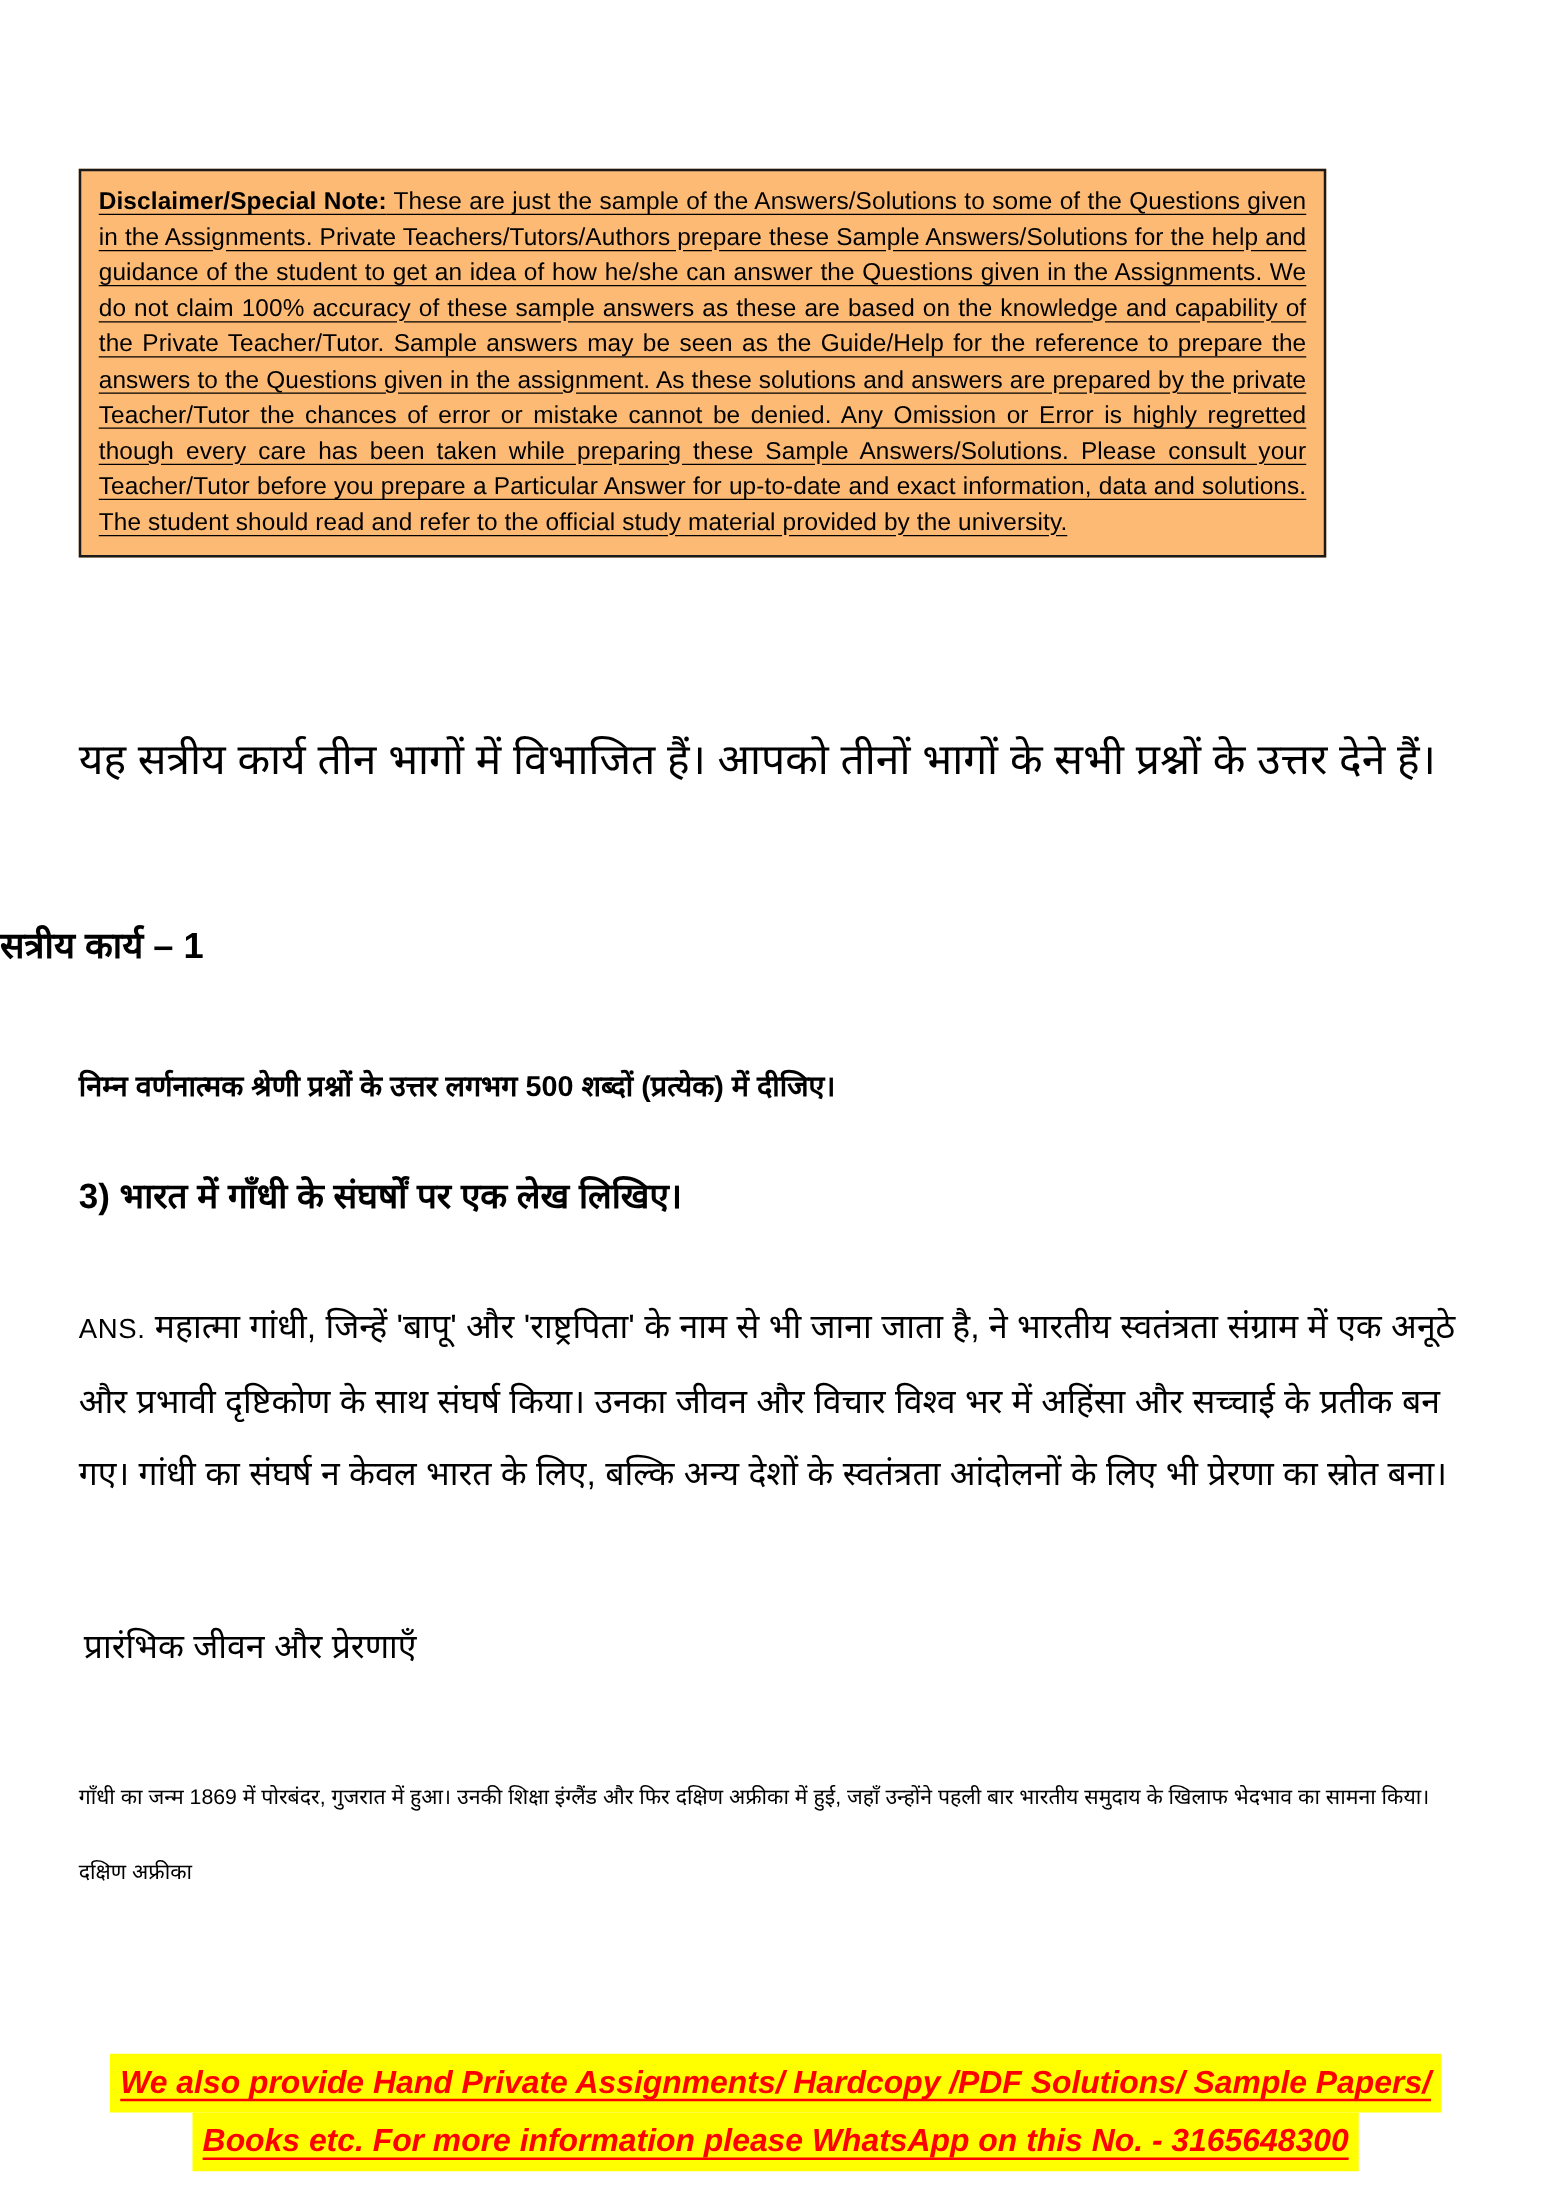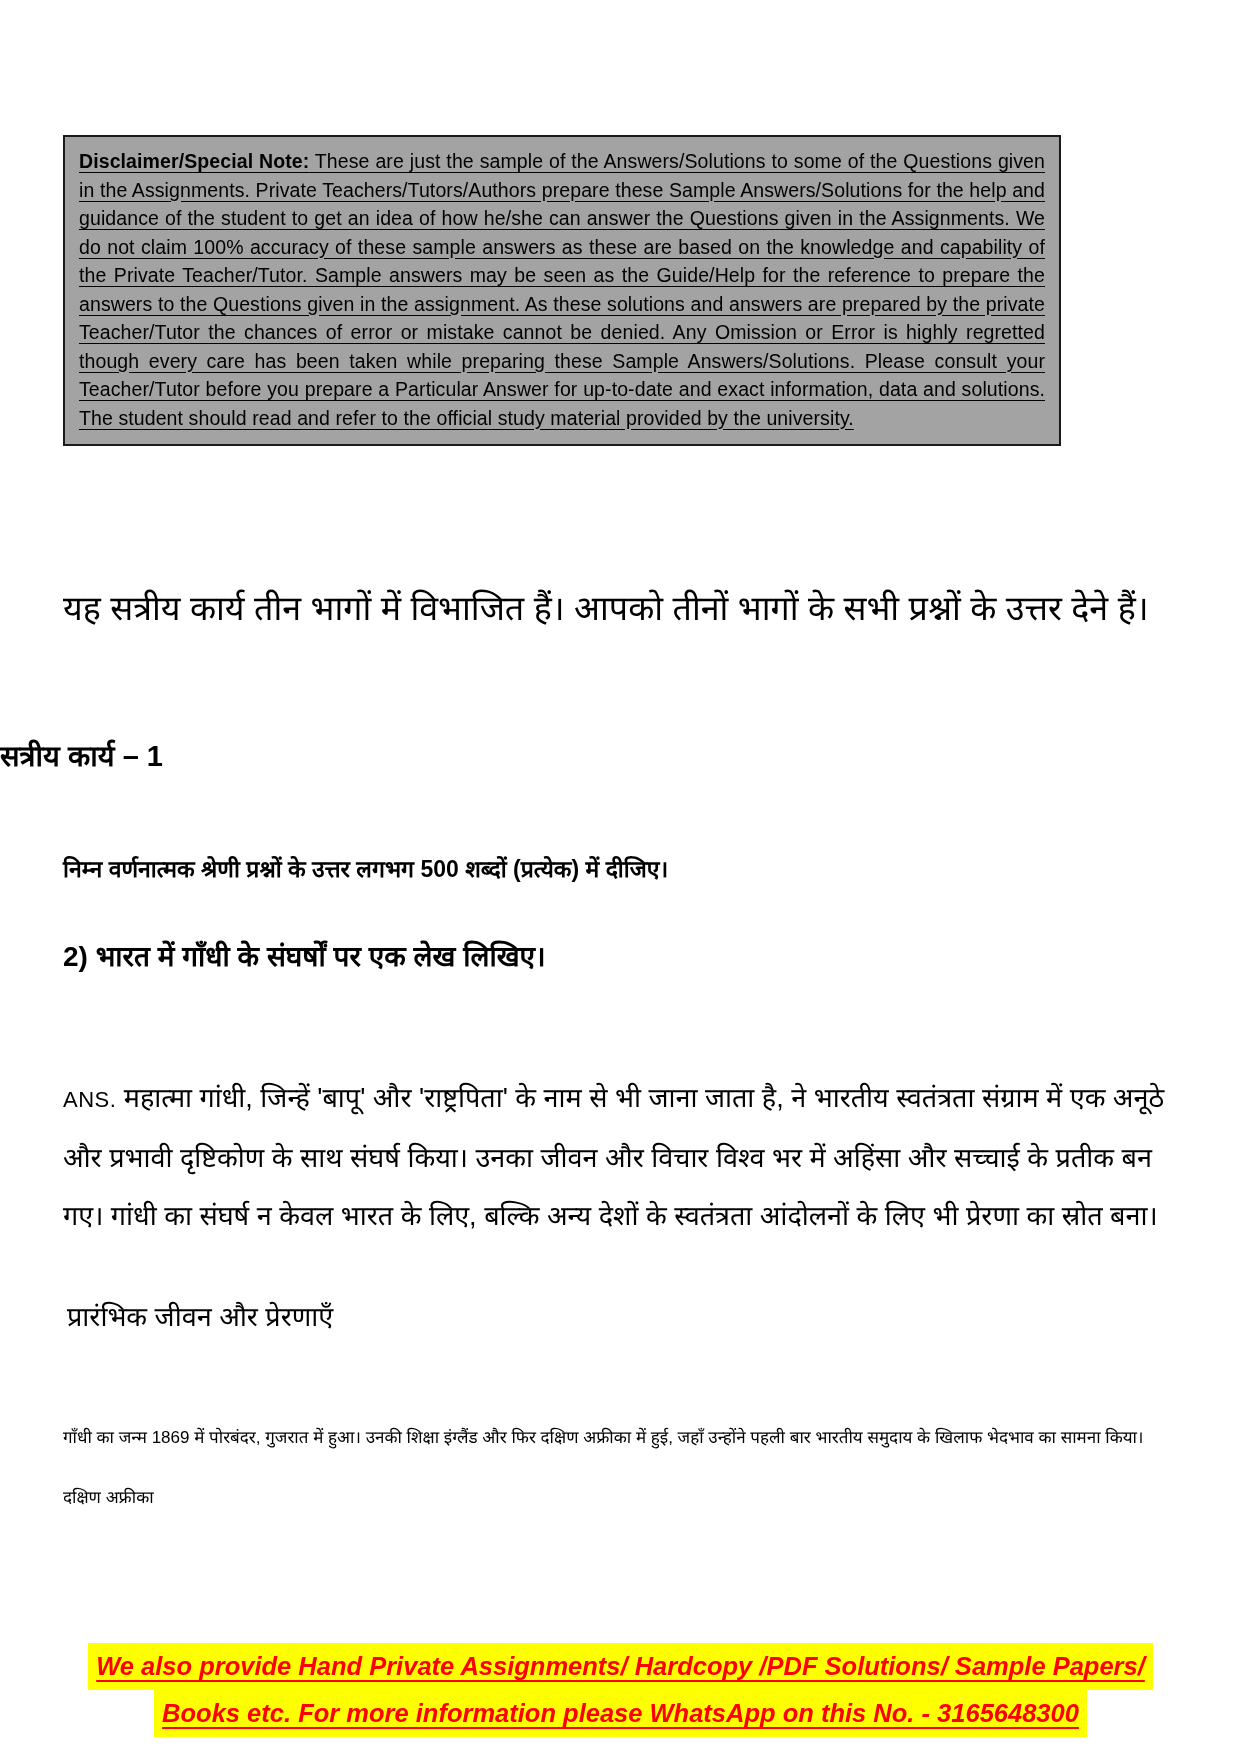--- a/index.html
+++ b/index.html
@@ -16,21 +16,21 @@
   }
 
   
   .disclaimer-box {
     position: absolute;
     left: 63px;
     top: 135px;
     width: 998px;
     border: 2px solid #1a1a1a;
     padding: 10px 14px 12px 14px;
-    background: #a3a3a3;
+    background: #fdba74;
   }
   .disclaimer-text {
     font-size: 19.5px;
     line-height: 28.5px;
     text-align: justify;
     text-decoration: underline;
     text-underline-offset: 4px;
     letter-spacing: 0.1px;
   }
   .disclaimer-text b { font-weight: bold; }
@@ -66,21 +66,21 @@
     position: absolute;
     left: 63px;
     top: 936px;
     width: 1122px;
     font-size: 28px;
     font-weight: bold;
   }
   .answer-para {
     position: absolute;
     left: 63px;
-    top: 1069px;
+    top: 1032px;
     width: 1122px;
     font-size: 27px;
     font-weight: normal;
     line-height: 58px;
   }
   .answer-label {
     font-size: 22px;
     letter-spacing: 0.5px;
   }
   .sub-heading {
@@ -131,21 +131,21 @@
   <div class="disclaimer-box">
     <p class="disclaimer-text"><b>Disclaimer/Special Note:</b><span> These are just the sample of the Answers/Solutions to some of the Questions given in the Assignments. Private Teachers/Tutors/Authors prepare these Sample Answers/Solutions for the help and guidance of the student to get an idea of how he/she can answer the Questions given in the Assignments. We do not claim 100% accuracy of these sample answers as these are based on the knowledge and capability of the Private Teacher/Tutor. Sample answers may be seen as the Guide/Help for the reference to prepare the answers to the Questions given in the assignment. As these solutions and answers are prepared by the private Teacher/Tutor the chances of error or mistake cannot be denied. Any Omission or Error is highly regretted though every care has been taken while preparing these Sample Answers/Solutions. Please consult your Teacher/Tutor before you prepare a Particular Answer for up-to-date and exact information, data and solutions. The student should read and refer to the official study material provided by the university.</span></p>
   </div>
 
   <div class="intro-para">यह सत्रीय कार्य तीन भागों में विभाजित हैं। आपको तीनों भागों के सभी प्रश्नों के उत्तर देने हैं।</div>
 
   <div class="section-heading">सत्रीय कार्य – 1</div>
 
   <div class="instruction-heading">निम्न वर्णनात्मक श्रेणी प्रश्नों के उत्तर लगभग 500 शब्दों (प्रत्येक) में दीजिए।</div>
 
-  <div class="question-heading">2) भारत में गाँधी के संघर्षों पर एक लेख लिखिए।</div>
+  <div class="question-heading">3) भारत में गाँधी के संघर्षों पर एक लेख लिखिए।</div>
 
   <div class="answer-para"><span class="answer-label">ANS.</span><span> महात्मा गांधी, जिन्हें 'बापू' और 'राष्ट्रपिता' के नाम से भी जाना जाता है, ने भारतीय स्वतंत्रता संग्राम में एक अनूठे और प्रभावी दृष्टिकोण के साथ संघर्ष किया। उनका जीवन और विचार विश्व भर में अहिंसा और सच्चाई के प्रतीक बन गए। गांधी का संघर्ष न केवल भारत के लिए, बल्कि अन्य देशों के स्वतंत्रता आंदोलनों के लिए भी प्रेरणा का स्रोत बना।</span></div>
 
   <div class="sub-heading">प्रारंभिक जीवन और प्रेरणाएँ</div>
 
   <div class="body-para">गाँधी का जन्म 1869 में पोरबंदर, गुजरात में हुआ। उनकी शिक्षा इंग्लैंड और फिर दक्षिण अफ्रीका में हुई, जहाँ उन्होंने पहली बार भारतीय समुदाय के खिलाफ भेदभाव का सामना किया। दक्षिण अफ्रीका</div>
 
   <div class="footer-banner">
     <span class="footer-line">We also provide Hand Private Assignments/ Hardcopy /PDF Solutions/ Sample Papers/</span><br>
     <span class="footer-line">Books etc. For more information please WhatsApp on this No. - 3165648300</span>

